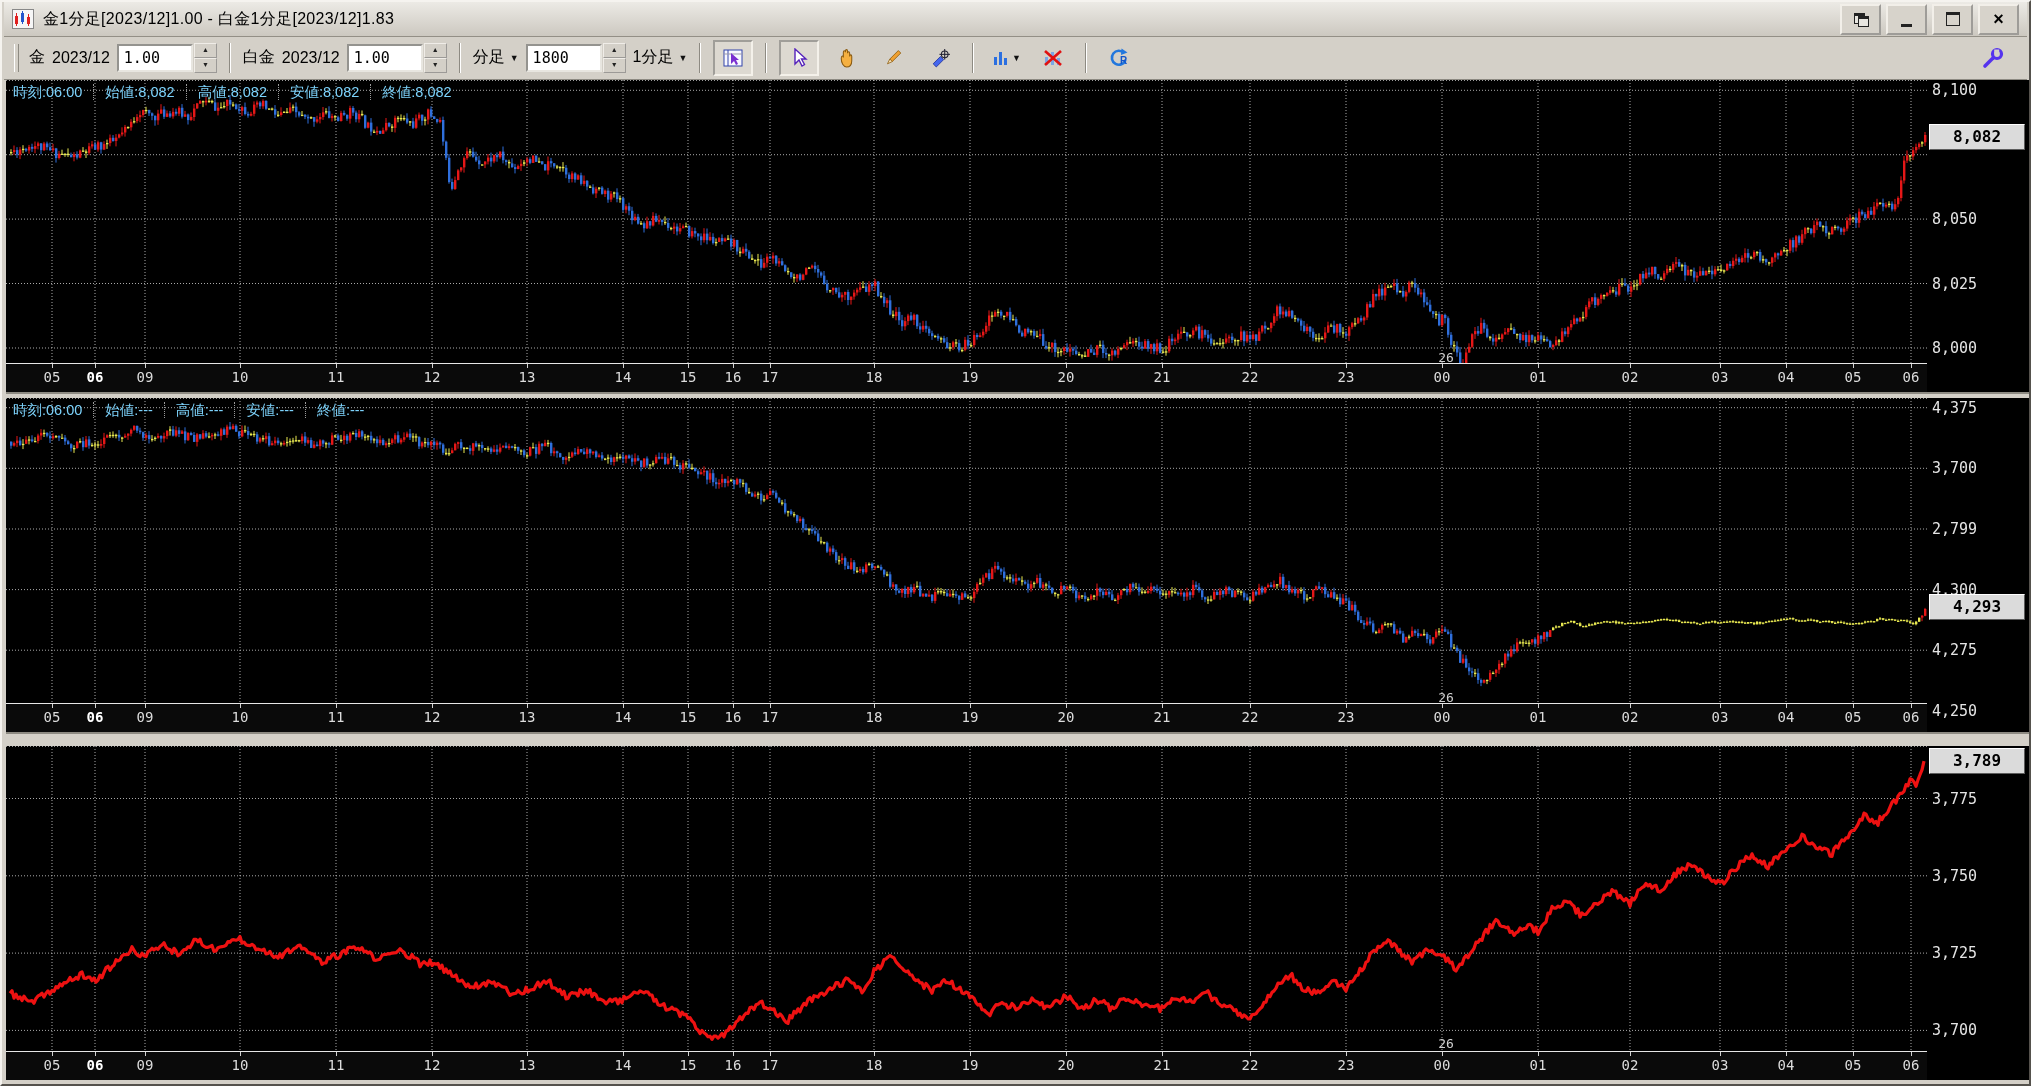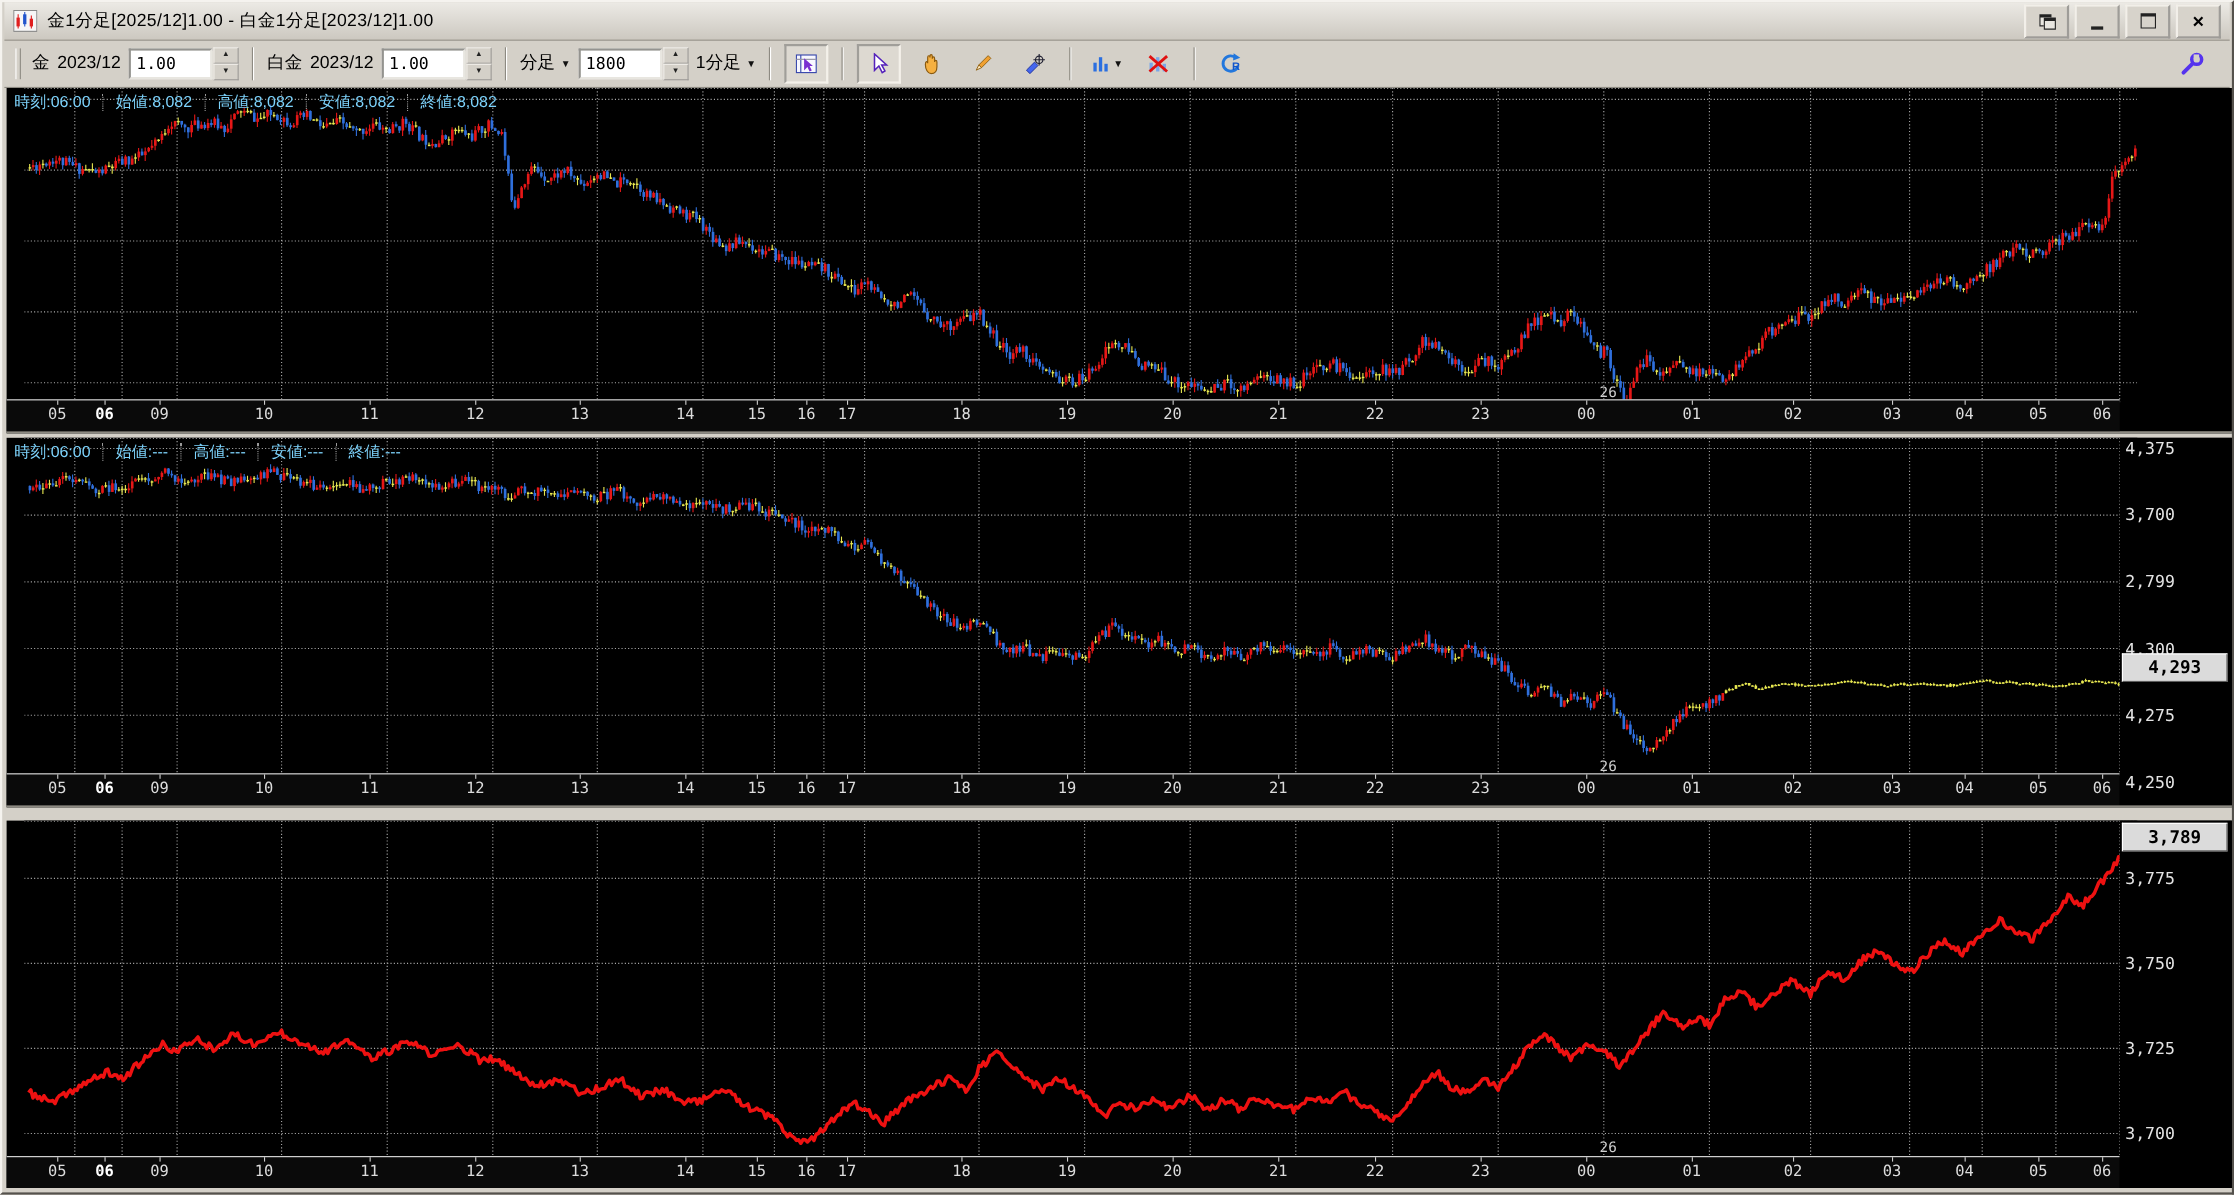--- a/index.html
+++ b/index.html
@@ -32,21 +32,21 @@
            background:#d4d0c8;border:1px outset #f0ede8;color:#222;cursor:default}
   .sep{width:0;height:30px;border-left:1px solid #8d8a82;border-right:1px solid #fff;margin:0 5px}
   .combo{display:flex;align-items:center;gap:5px;font-size:16px;white-space:nowrap}
   .caret{font-size:9px;color:#111}
   .tbtn{width:36px;height:32px;display:flex;align-items:center;justify-content:center;gap:2px;
         background:transparent;border:2px solid transparent;cursor:default}
   .tbtn.pressed{border:2px inset #f4f1ea;background:#ddd9d1}
   .wrench-btn{margin-left:auto;margin-right:4px}
   
   .panel{position:absolute;left:4px;width:2023px;background:#000;box-sizing:border-box;border-bottom:2px solid #8d8a82}
-  .plot{position:absolute;left:16px;top:0;width:1921px;overflow:hidden;background:#000}
+  .plot{position:absolute;left:0;top:0;width:1921px;overflow:hidden;background:#000}
   .plot svg{display:block}
   .info{position:absolute;left:7px;top:3px;z-index:3;color:#7dd3fc;font-size:14.5px;white-space:nowrap;text-shadow:0 0 2px #000}
   .info span{padding-right:11px;margin-right:11px;border-right:1px dotted #9a9a9a}
   .info span:last-child{border-right:none}
   .xaxis{position:absolute;left:0;bottom:0;width:1921px;height:28px;background:#0a0a0a;border-top:1px solid #e6e6e6}
   .xlab{position:absolute;top:5px;transform:translateX(-50%);font:14px "DejaVu Sans Mono",monospace;color:#dcdcdc}
   .xlab.bold{font-weight:bold;color:#fff}
   .tick{position:absolute;top:0;width:1px;height:4px;background:#cfcfcf}
   .gutter{position:absolute;left:1921px;top:0;bottom:0;width:102px;background:#000;overflow:hidden}
   .ylab{position:absolute;left:5px;font:15px "DejaVu Sans Mono",monospace;color:#e4e4e4;white-space:nowrap}
@@ -63,21 +63,21 @@
   <div class="titlebar">
     <svg width="22" height="20" viewBox="0 0 22 20">
       <rect x="0.5" y="0.5" width="21" height="19" fill="#f6f6f6" stroke="#888"></rect>
       <rect x="3" y="7" width="3" height="8" fill="#e02020"></rect>
         <line x1="4.5" y1="4" x2="4.5" y2="17" stroke="#e02020"></line>
       <rect x="9" y="4" width="3" height="9" fill="#2255cc"></rect>
         <line x1="10.5" y1="2" x2="10.5" y2="15" stroke="#2255cc"></line>
       <rect x="15" y="8" width="3" height="7" fill="#e02020"></rect>
         <line x1="16.5" y1="5" x2="16.5" y2="17" stroke="#e02020"></line>
     </svg>
-    <span class="apptitle">金1分足[2025/12]1.00 - 白金1分足[2023/12]1.00</span>
+    <span class="apptitle">金1分足[2023/12]1.00 - 白金1分足[2023/12]1.83</span>
     <div class="winbtns">
       <div class="wbtn">
           <span class="glyph-casc">
             <i></i>
             <i></i>
           </span>
         </div>
       <div class="wbtn">
           <span class="glyph-min"></span>
         </div>
@@ -1559,20 +1559,27 @@
         <i class="tick" style="left: 1624px;"></i>
         <span class="xlab" style="left: 1714px;">03</span>
         <i class="tick" style="left: 1714px;"></i>
         <span class="xlab" style="left: 1780px;">04</span>
         <i class="tick" style="left: 1780px;"></i>
         <span class="xlab" style="left: 1847px;">05</span>
         <i class="tick" style="left: 1847px;"></i>
         <span class="xlab" style="left: 1905px;">06</span>
         <i class="tick" style="left: 1905px;"></i>
       </div>
+    <div class="gutter">
+        <div class="ylab" style="top: 1px;">8,100</div>
+        <div class="ylab" style="top: 130px;">8,050</div>
+        <div class="ylab" style="top: 195px;">8,025</div>
+        <div class="ylab" style="top: 259px;">8,000</div>
+        <div class="pricebox" style="top: 44px;">8,082</div>
+      </div>
   </div>
 
   <div class="panel" style="top:396px;height:336px">
     <div class="plot" style="height:308px">
         <svg width="1921" height="308" viewBox="0 0 1921 308" xmlns="http://www.w3.org/2000/svg">
           <line x1="0" y1="0.5" x2="1921" y2="0.5" stroke="#9a9a9a" stroke-dasharray="1,2"></line>
           <line x1="0" y1="9.7" x2="1921" y2="9.7" stroke="#c8c8c8" stroke-dasharray="1,2" opacity="0.85"></line>
           <line x1="0" y1="70.3" x2="1921" y2="70.3" stroke="#c8c8c8" stroke-dasharray="1,2" opacity="0.85"></line>
           <line x1="0" y1="131.0" x2="1921" y2="131.0" stroke="#c8c8c8" stroke-dasharray="1,2" opacity="0.85"></line>
           <line x1="0" y1="191.6" x2="1921" y2="191.6" stroke="#c8c8c8" stroke-dasharray="1,2" opacity="0.85"></line>

